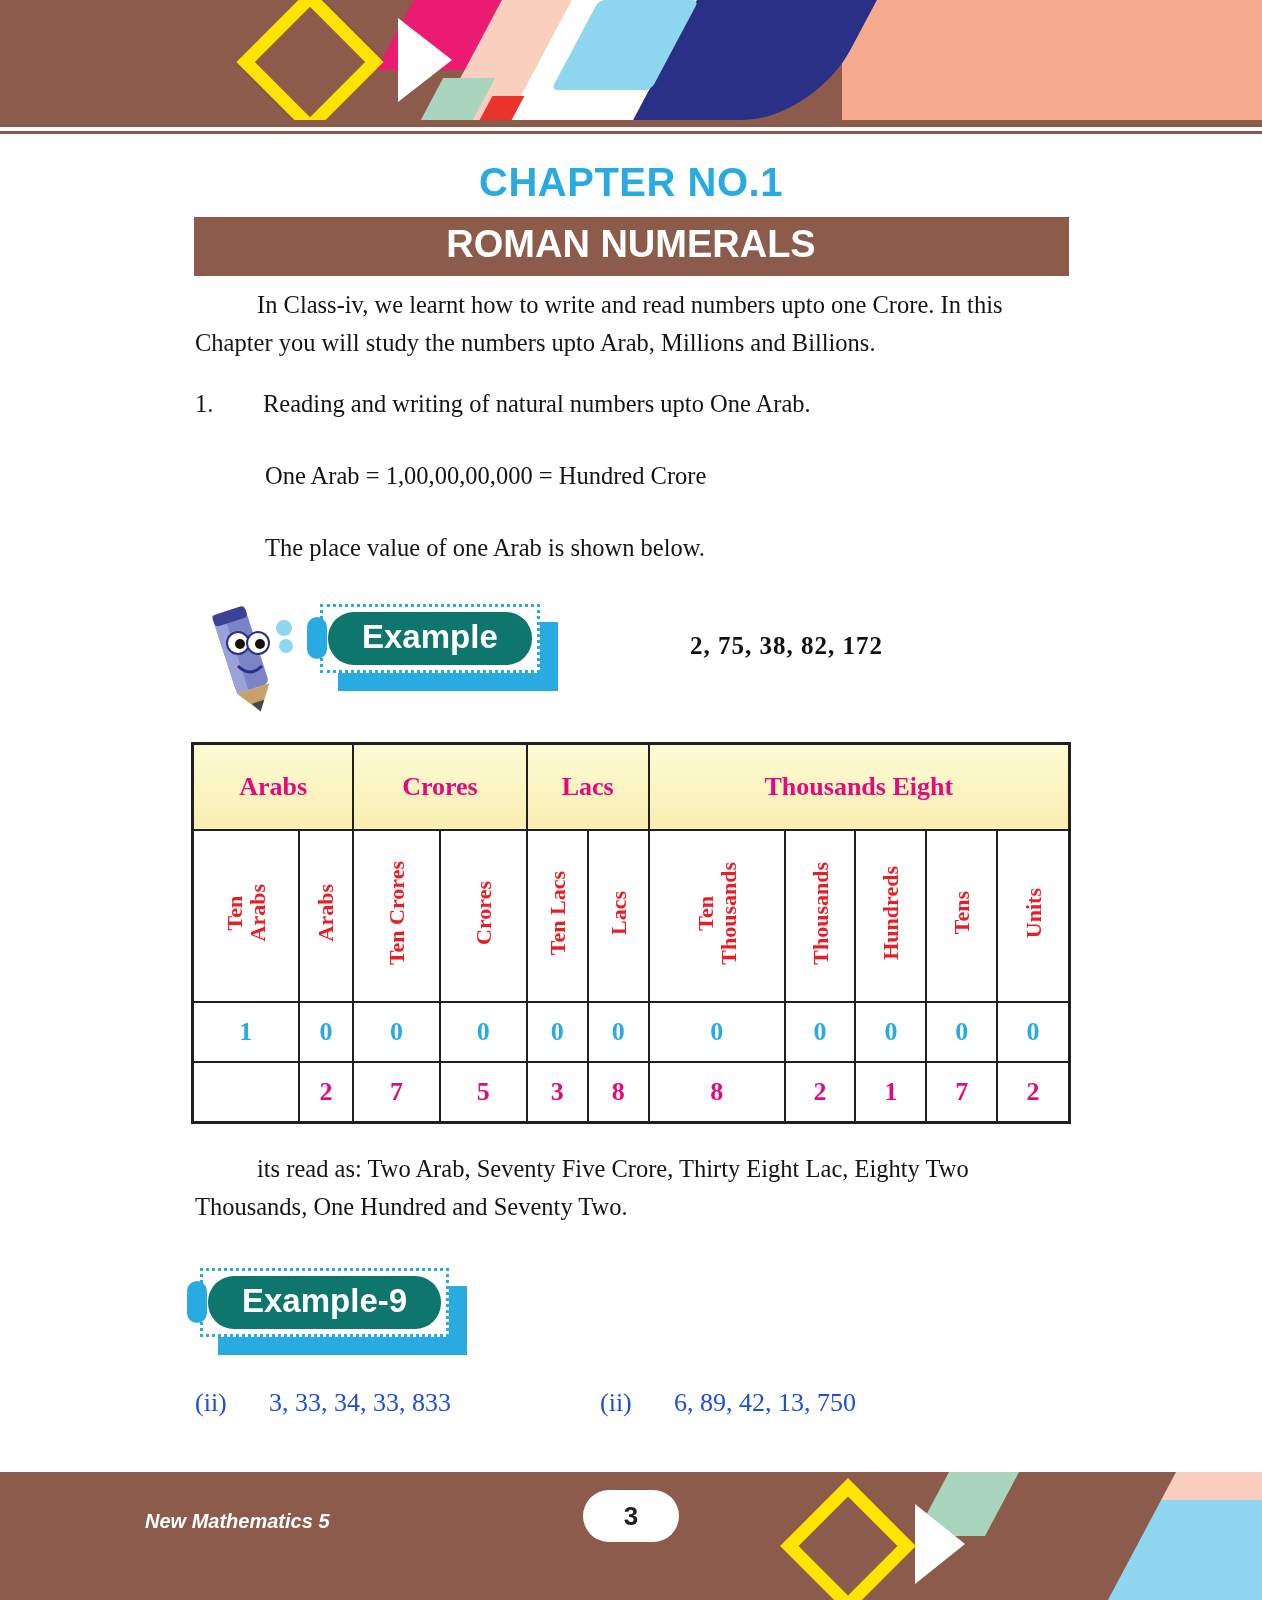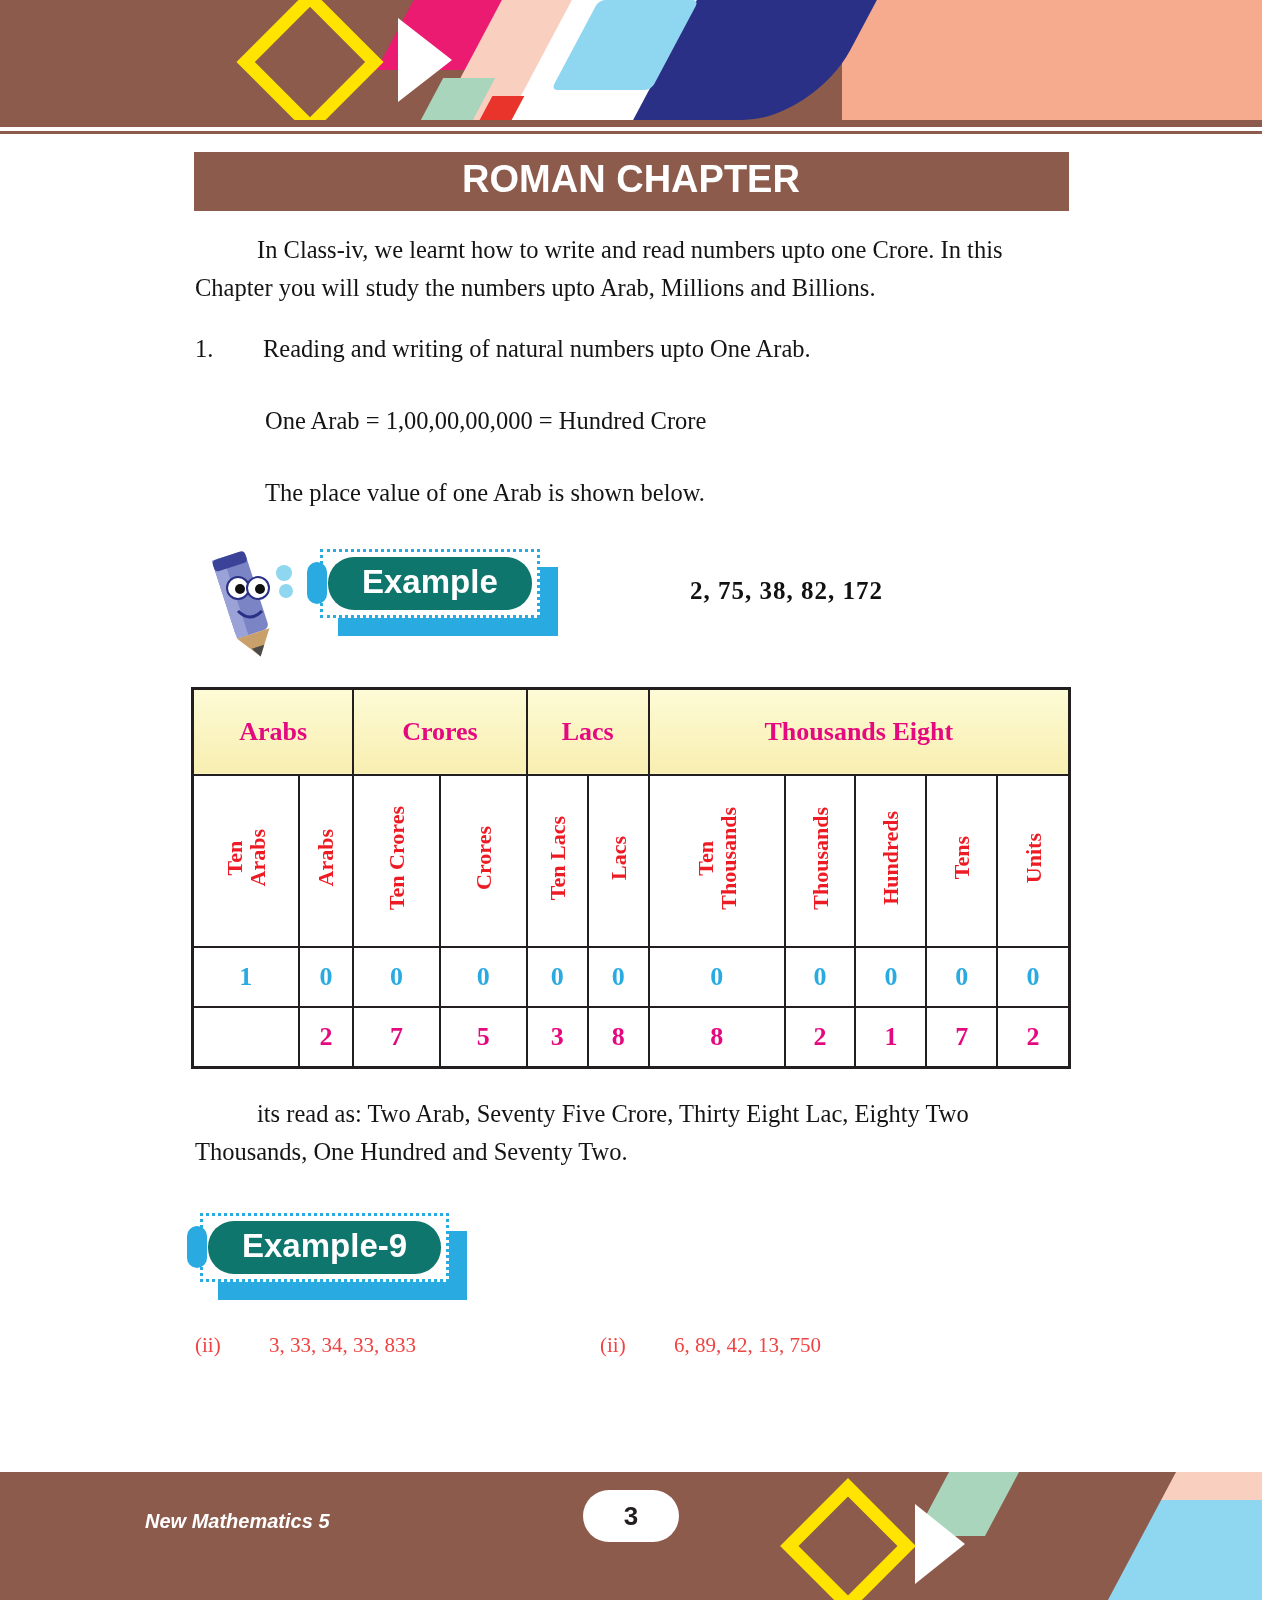--- a/index.html
+++ b/index.html
@@ -140,21 +140,21 @@
     color: #ffffff;
     font-family: "Liberation Sans", sans-serif;
     font-weight: bold;
     font-size: 38px;
     text-align: center;
     padding: 6px 0 10px 0;
     box-sizing: border-box;
   }
 
   .para {
-    margin: 20px 195px 0 195px;
+    margin: 10px 195px 0 195px;
     font-size: 24.5px;
     line-height: 1.55;
     color: #141414;
     text-align: left;
   }
   .indent-txt { display: inline-block; width: 62px; }
 
   .numbered {
     margin: 28px 195px 0 195px;
     font-size: 24.5px;
@@ -280,22 +280,22 @@
   }
 
   .example2-row {
     position: relative;
     height: 110px;
     margin-top: 42px;
     padding-left: 200px;
   }
   .answers {
     margin: 10px 195px 0 195px;
-    font-size: 21px;
-    color: #ef4444;
+    font-size: 26px;
+    color: #1d4ed8;
     display: flex;
   }
   .answers .col { width: 405px; display: flex; }
   .answers .lbl { width: 74px; flex: none; }
 
   
   .footer {
     position: absolute;
     left: 0; bottom: 0;
     width: 1262px;
@@ -386,21 +386,22 @@
   <div class="green-sm"></div>
   <div class="red-sm"></div>
   <div class="yellow-diamond"></div>
   <div class="k-shape"></div>
 </div>
 <div class="band-rule"></div>
 <div class="band-rule2"></div>
 
 <div class="content">
 
-  <div class="chapter-title-bar">ROMAN CHAPTER</div>
+  <div class="chapter-no">CHAPTER NO.1</div>
+  <div class="chapter-title-bar">ROMAN NUMERALS</div>
 
   <div class="para">
     <span class="indent-txt"></span><span>In Class-iv, we learnt how to write and read numbers upto one Crore. In this Chapter you will study the numbers upto Arab, Millions and Billions.</span>
   </div>
 
   <div class="numbered">
     <span class="num">1.</span>
     <span>Reading and writing of natural numbers upto One Arab.</span>
   </div>
 

